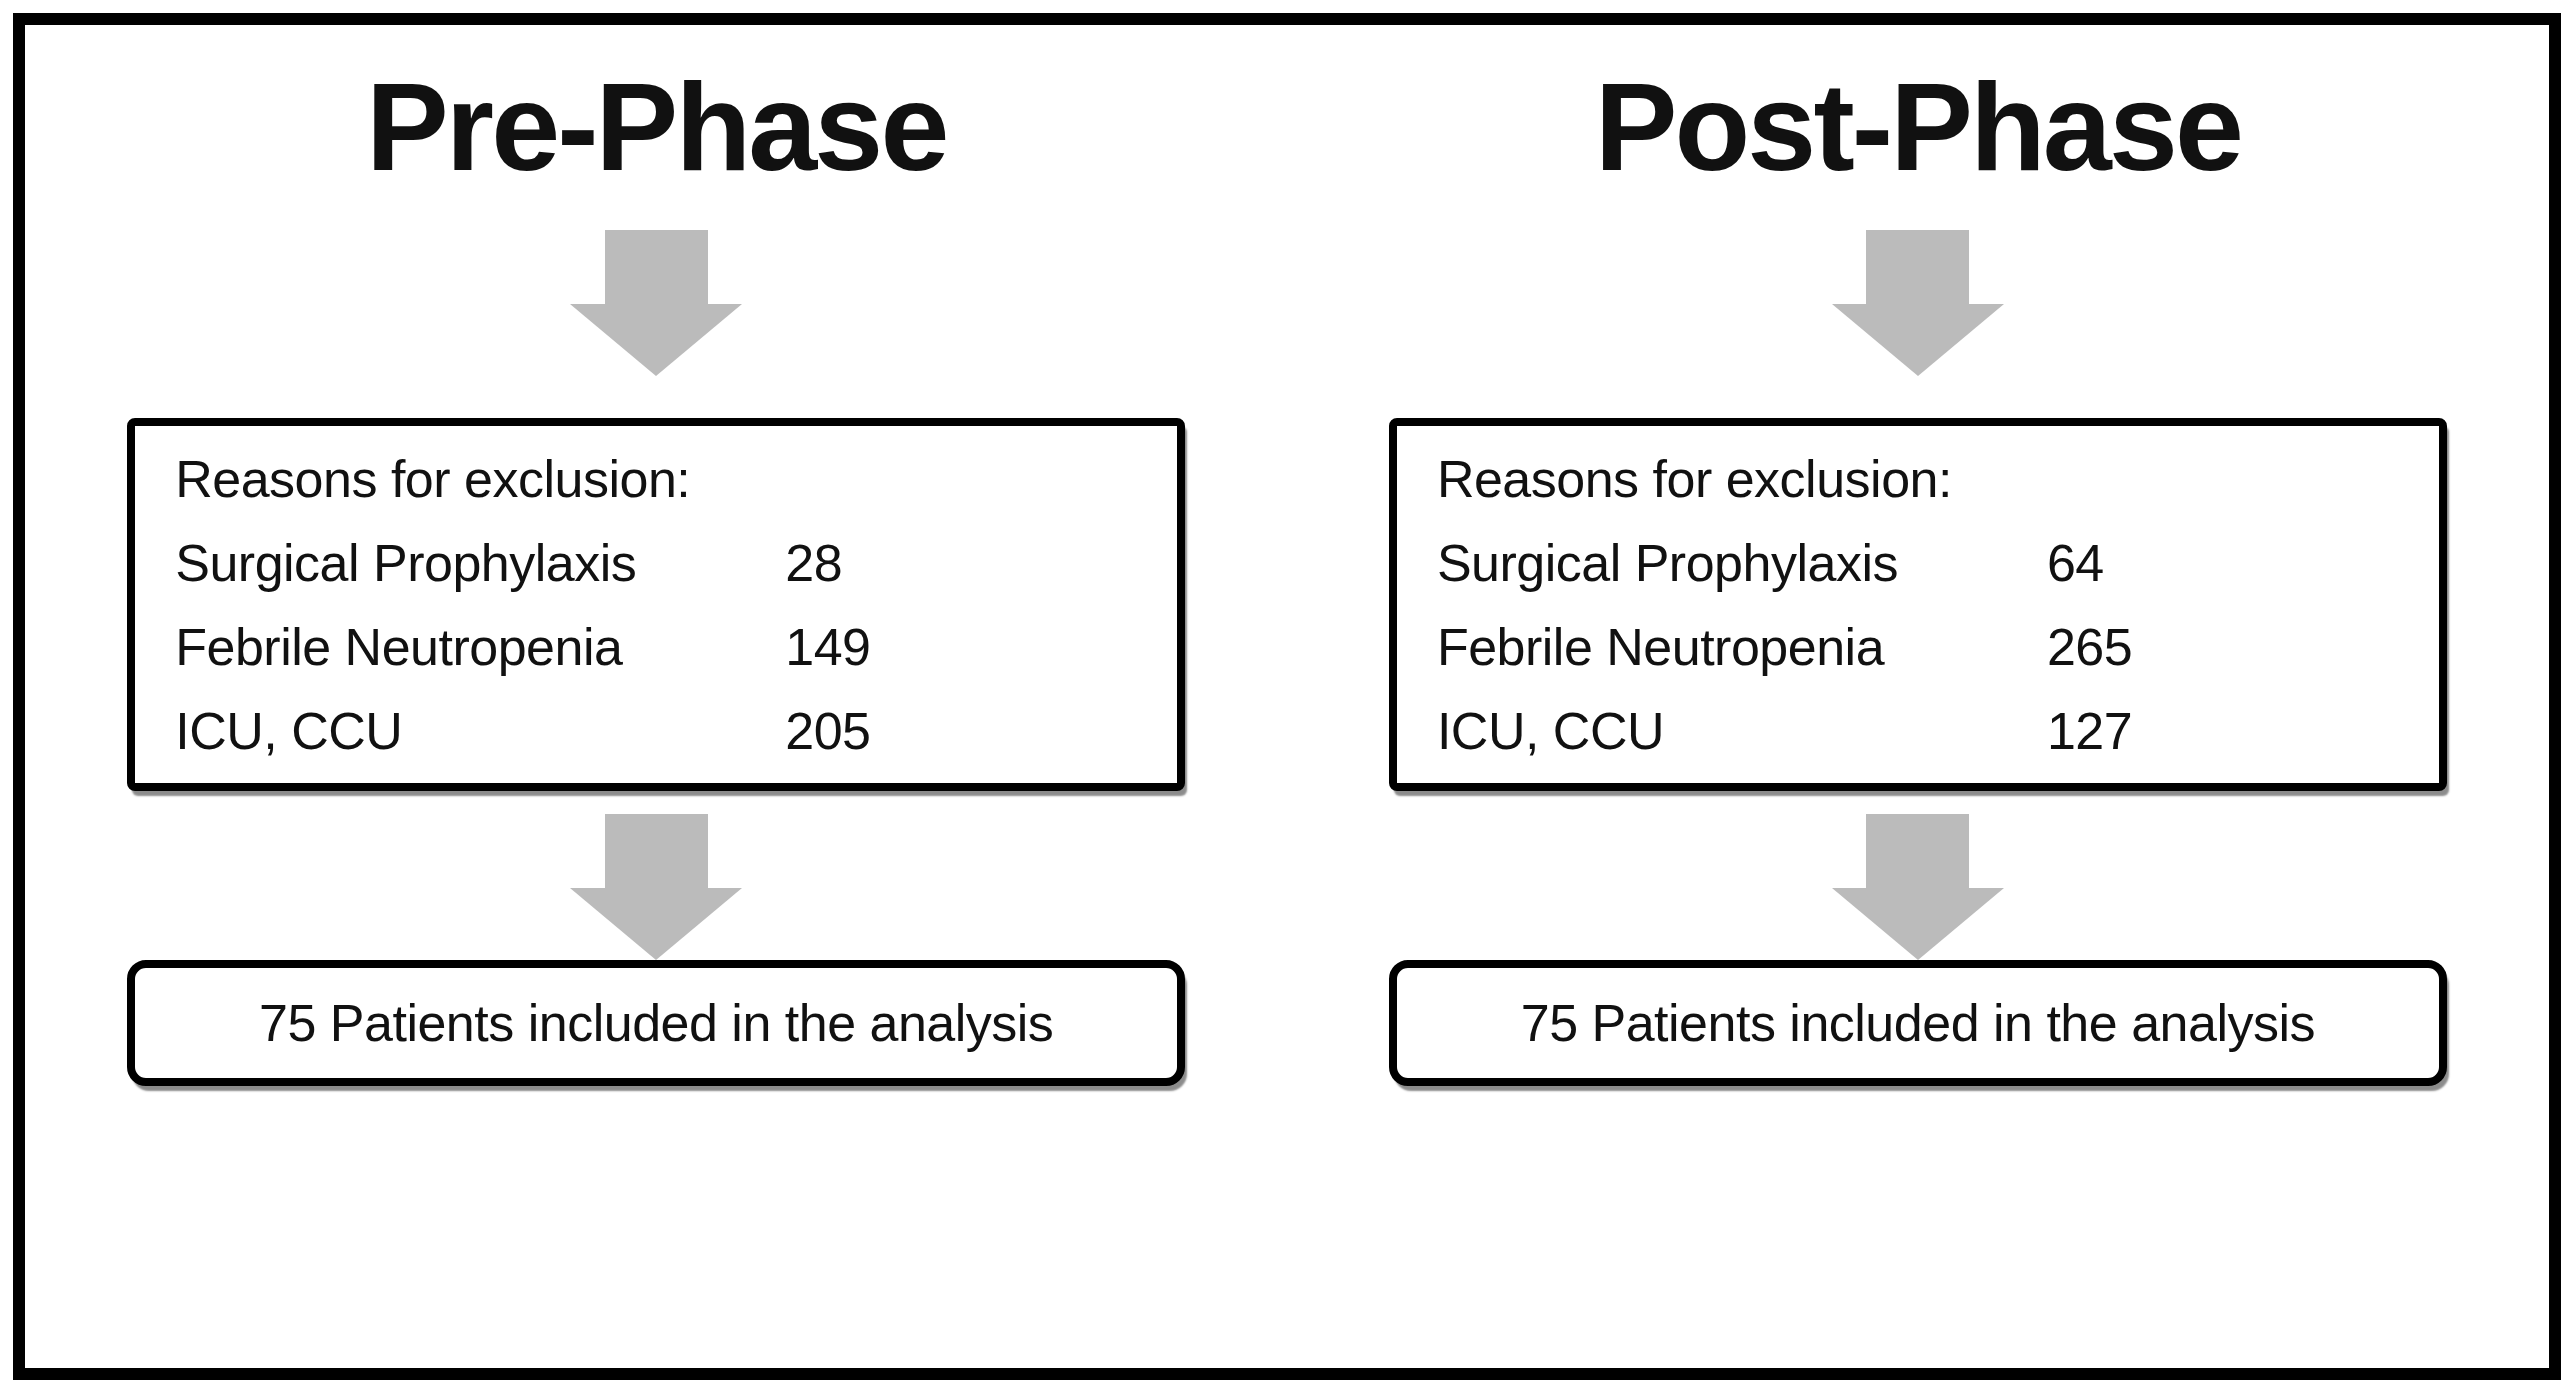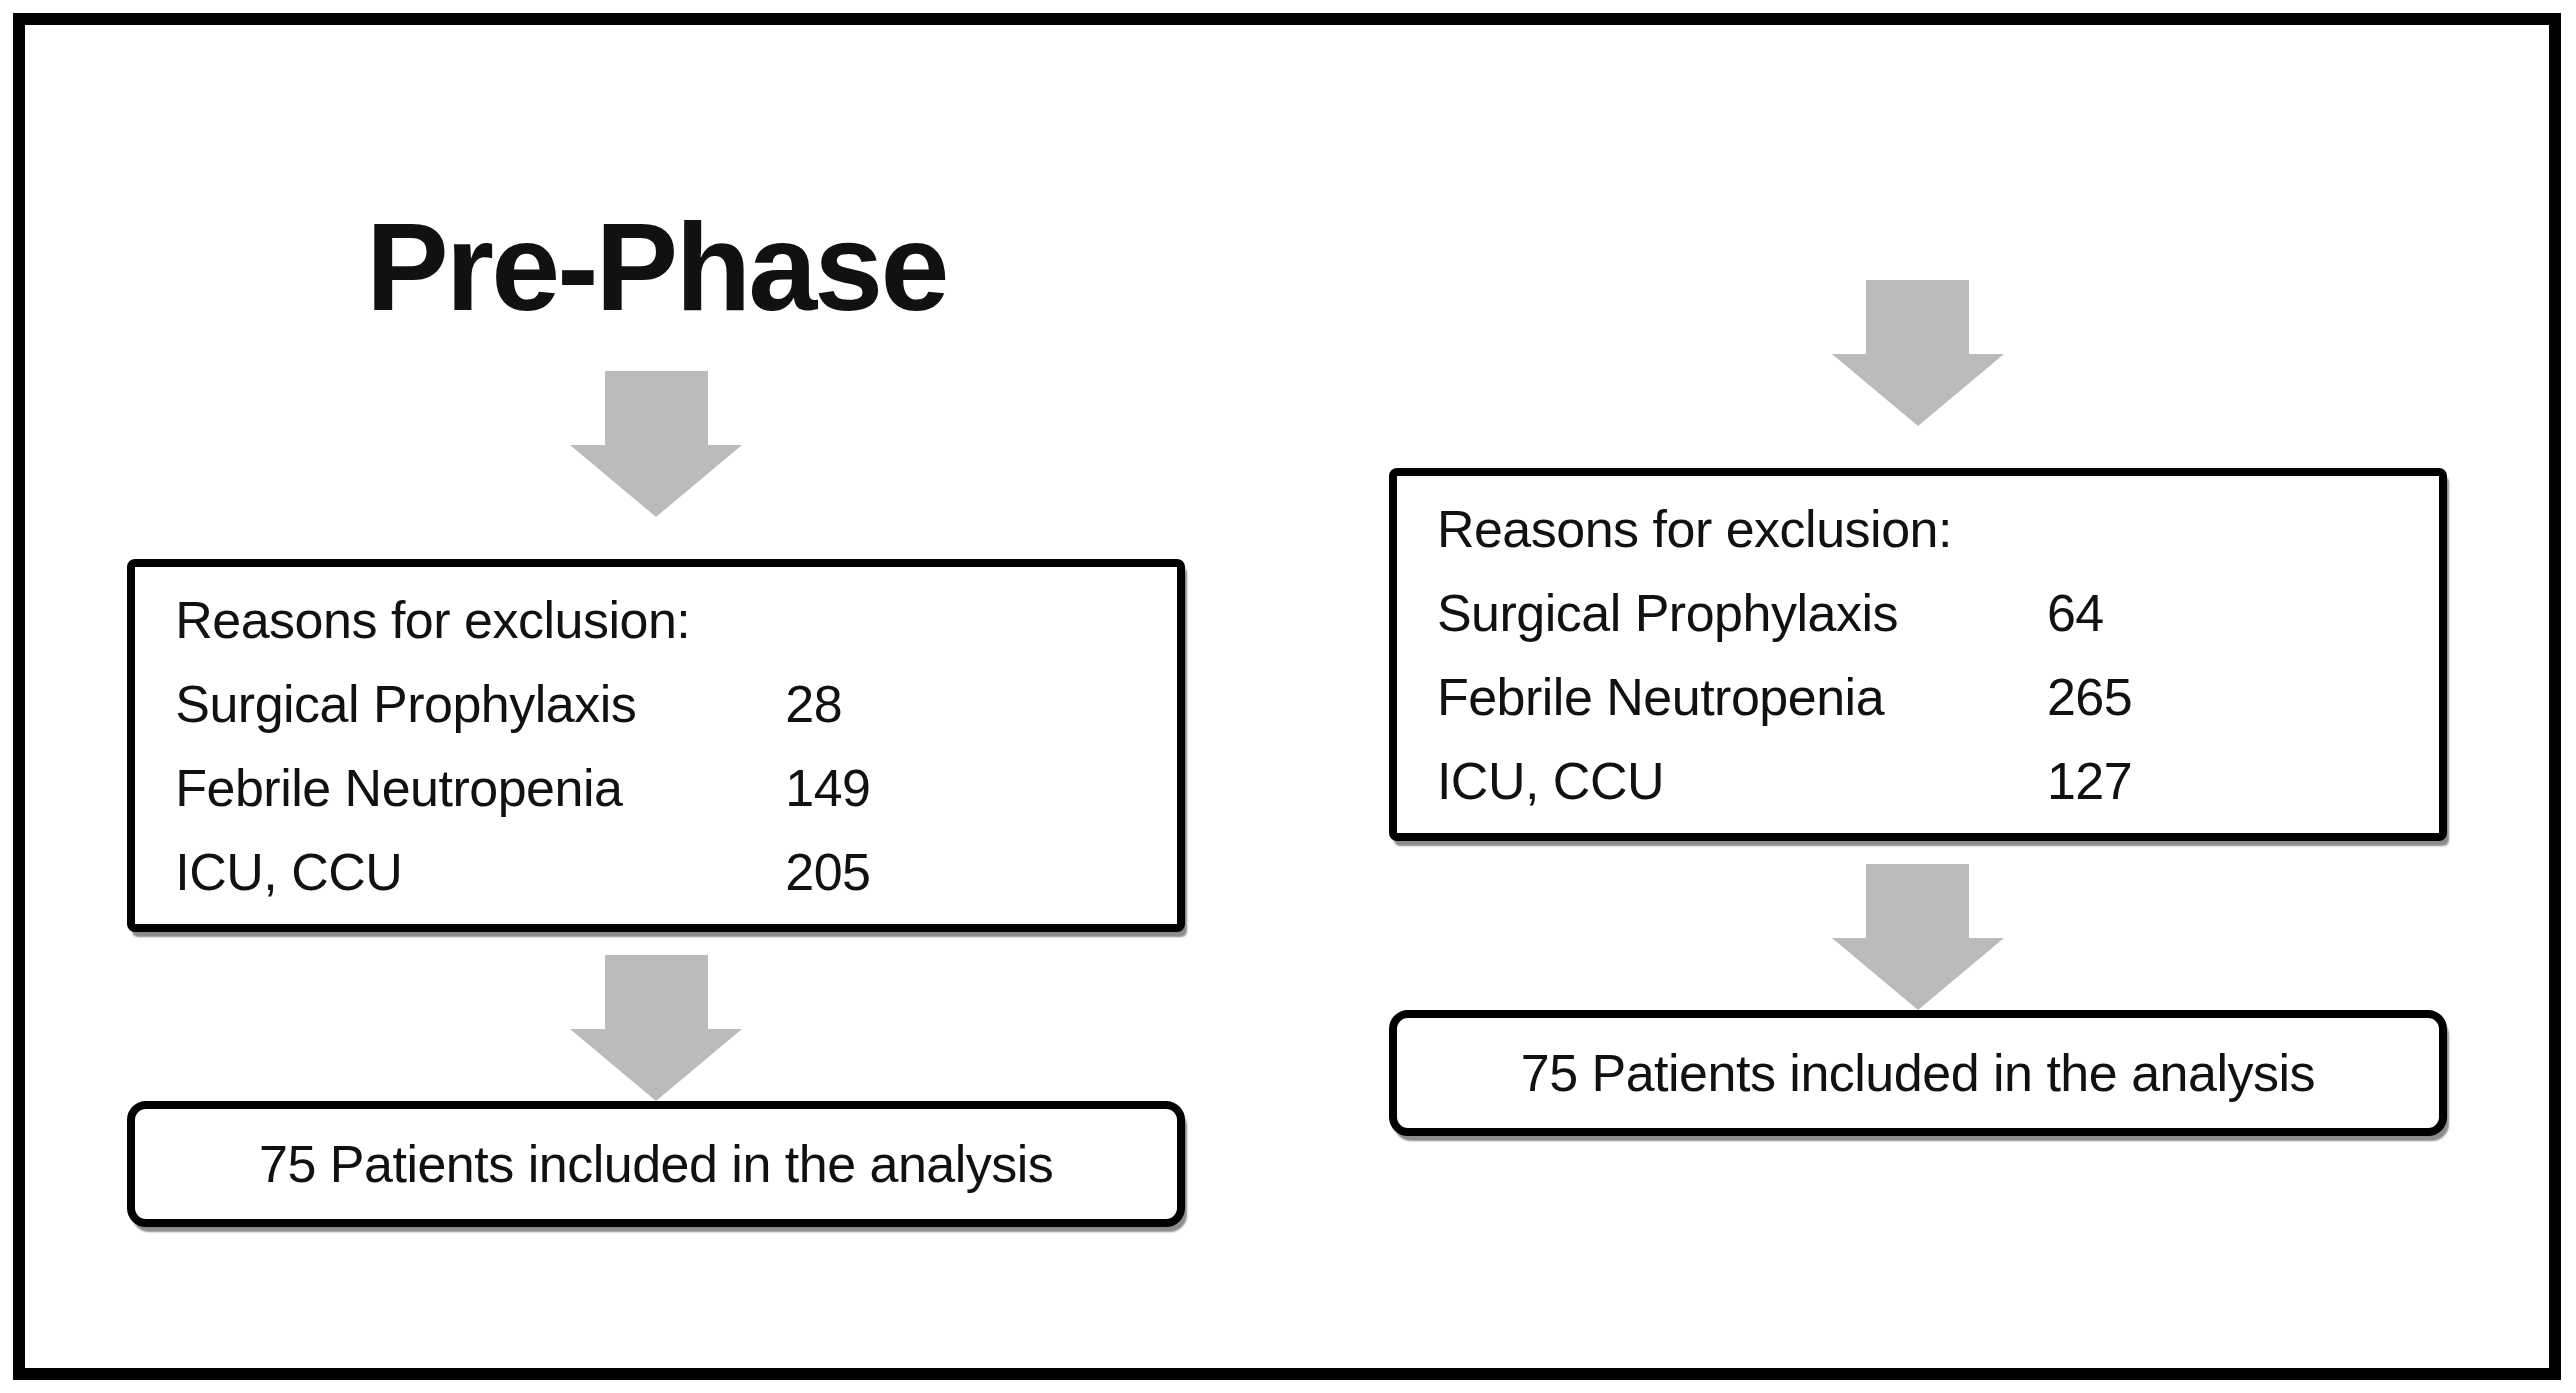--- a/index.html
+++ b/index.html
@@ -21,21 +21,20 @@
     border: 12.4px solid var(--border-color);
     background: var(--bg-color);
     display: flex;
   }
   .column {
     flex: 1 1 0;
     display: flex;
     flex-direction: column;
     align-items: center;
     min-width: 0;
-    justify-content: center;
   }
   .title {
     margin-top: 21px;
     height: 161px;
     font-size: 124px;
     font-weight: 700;
     letter-spacing: -2.9px;
     line-height: 1.1;
     display: flex;
     align-items: center;
@@ -127,20 +126,21 @@
       <div class="arrow-shaft"></div>
       <div class="arrow-head"></div>
     </div>
 
     <div class="box simple-box bottom-box">
       <span>75 Patients included in the analysis</span>
     </div>
   </div>
 
   <div class="column">
+    <div class="title">Post-Phase</div>
 
 
     <div class="arrow">
       <div class="arrow-shaft"></div>
       <div class="arrow-head"></div>
     </div>
 
     <div class="box exclusion-box">
       <div class="ex-line">
         <span>Reasons for exclusion:</span>

